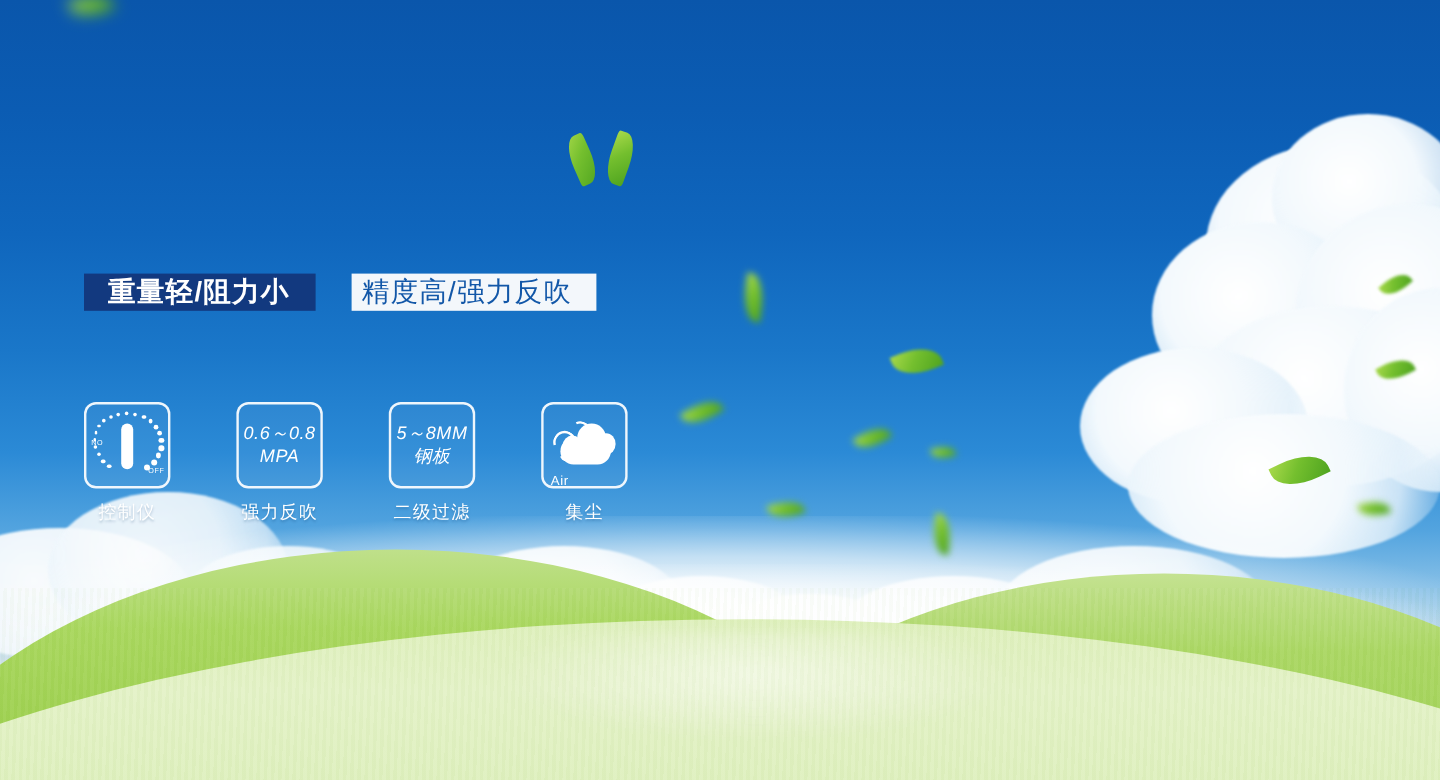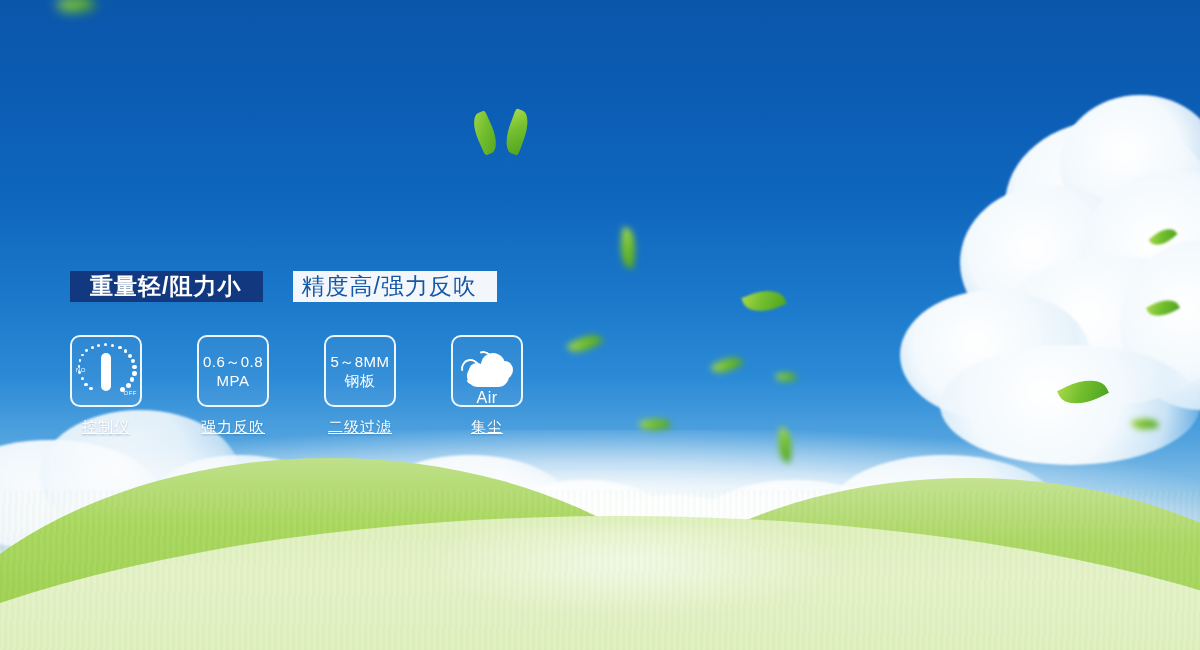--- a/index.html
+++ b/index.html
@@ -52,22 +52,22 @@
   .leaf.blur3{filter:blur(6px);}
 
   
   #title{
     position:absolute;left:70px;top:143px;
     font-size:57px;line-height:70px;letter-spacing:2px;
     color:#ffffff;font-weight:300;white-space:nowrap;
     text-shadow:0 1px 2px rgba(0,40,90,.20);
   }
   #subbar{
-    position:absolute;left:70px;top:244px;height:58px;
-    display:flex;align-items:flex-end;
+    position:absolute;left:70px;top:228px;height:58px;
+    display:flex;align-items:flex-start;
   }
   #sub-left{
     background:#12397f;color:#ffffff;
     font-size:23px;font-weight:bold;letter-spacing:1px;
     display:flex;align-items:center;padding:0 22px 0 20px;
   }
   #sub-slash{
     width:30px;background:#12397f;position:relative;overflow:hidden;
   }
   #sub-slash:after{
@@ -90,24 +90,25 @@
   .fbox{
     width:72px;height:72px;box-sizing:border-box;
     border:2px solid rgba(255,255,255,.92);
     border-radius:10px;
     position:relative;display:flex;align-items:center;justify-content:center;
     background:rgba(255,255,255,0.05);
   }
   .fbox .ftext{
     color:#ffffff;text-align:center;font-size:15px;line-height:19px;
     letter-spacing:.5px;
+    font-style:italic;
   }
   .flabel{
     margin-top:11px;color:#ffffff;font-size:15px;white-space:nowrap;
-    letter-spacing:1px;text-shadow:0 1px 2px rgba(0,50,100,.25);text-decoration:underline;
+    letter-spacing:1px;text-shadow:0 1px 2px rgba(0,50,100,.25);
   }
 
   
   .gauge{position:relative;width:58px;height:58px;}
   .gauge .needle{
     position:absolute;left:50%;top:11px;margin-left:-5px;
     width:10px;height:38px;border-radius:5px;background:#fff;
   }
   .gauge .dot{position:absolute;background:#fff;border-radius:50%;}
   .gauge .gl{position:absolute;font-size:6px;color:#fff;letter-spacing:.5px;}
@@ -127,22 +128,22 @@
   .airicon .puff{position:absolute;background:#fff;border-radius:50%;}
   .airicon .body{
     position:absolute;left:8px;top:18px;width:42px;height:22px;
     background:#fff;border-radius:12px;
   }
   .airicon .swirl{
     position:absolute;border:2.6px solid #fff;border-radius:50%;
     border-right-color:transparent;border-bottom-color:transparent;
   }
   .airicon .airtxt{
-    position:absolute;left:0;right:0;bottom:-12px;text-align:center;
-    font-size:16px;color:#fff;letter-spacing:.5px;
+    position:absolute;left:0;right:0;bottom:-12px;text-align:left;
+    font-size:11px;color:#fff;letter-spacing:.5px;
   }
 </style>
 </head>
 <body>
 
 <div id="banner">
 
   <div class="layer">
 
     <div class="cb" style="left:1005px;top:120px;width:210px;height:170px;"></div>

